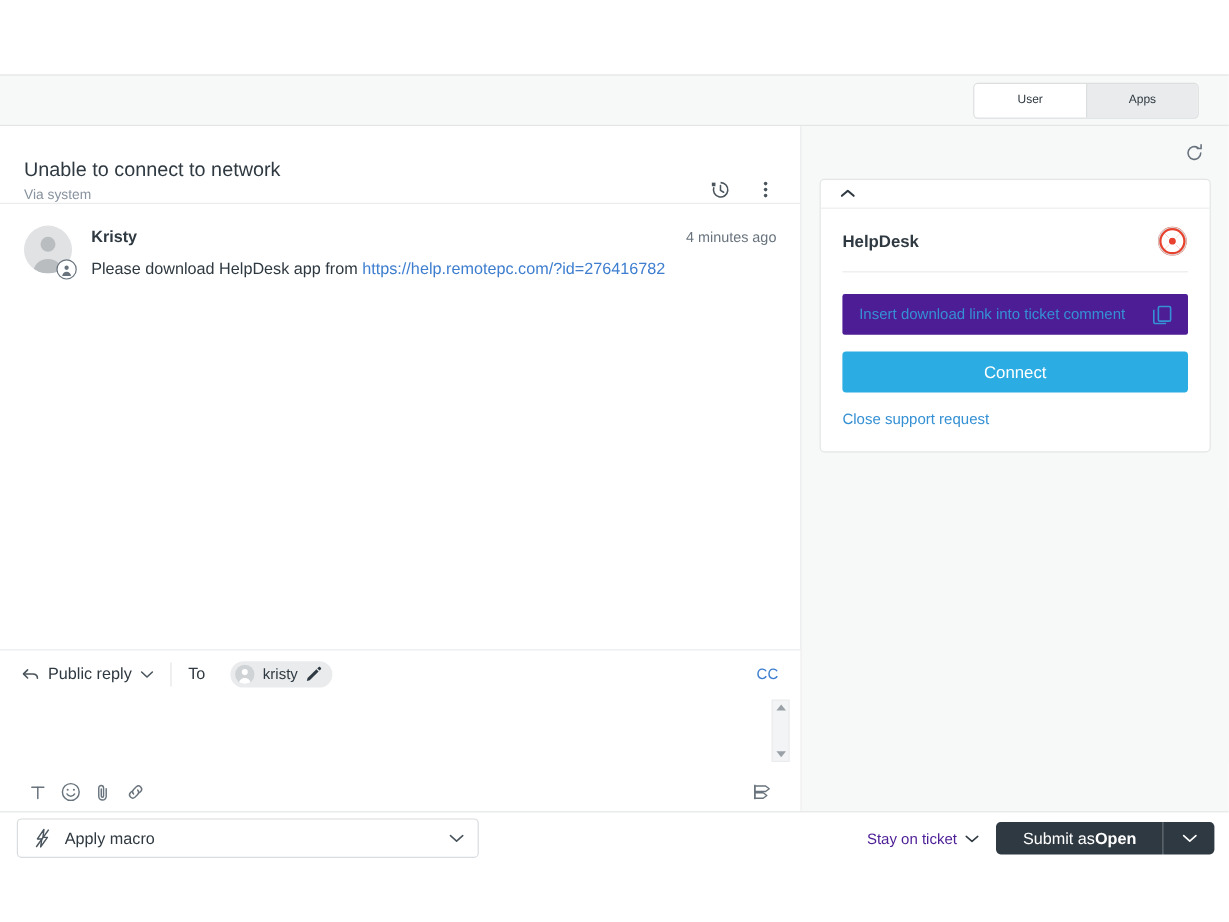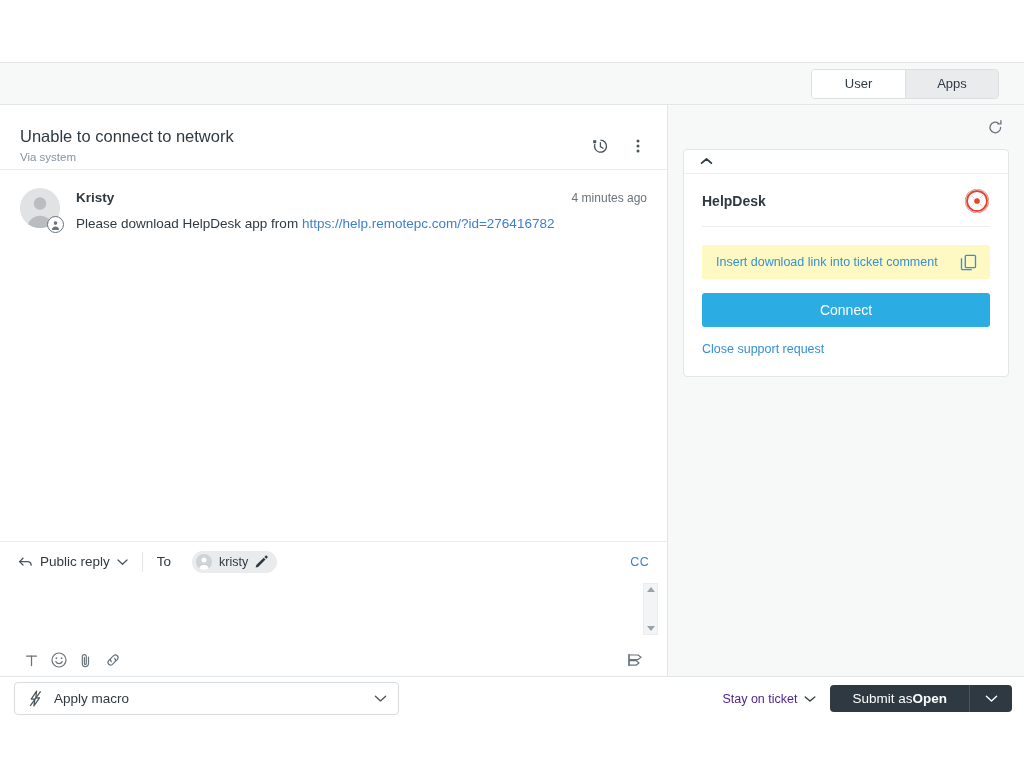--- a/index.html
+++ b/index.html
@@ -20,38 +20,38 @@
   .header-bar {
     position:absolute; left:0; top:62px; width:1024px; height:43px;
     background:#f7f8f8;
     border-top:1px solid #e3e5e6; border-bottom:1px solid #e3e5e6;
     display:flex; align-items:center; justify-content:flex-end;
     padding-right:25px;
   }
   .seg-group { display:flex; border:1px solid #dcdee0; border-radius:4px; overflow:hidden; height:30px; }
   .seg {
     display:flex; align-items:center; justify-content:center;
-    width:93px; height:28px; font-size:13px; color:#2f3941;
+    width:93px; height:28px; font-size:10px; color:#2f3941;
     background:#ffffff; cursor:pointer; user-select:none;
   }
   .seg + .seg { border-left:1px solid #dcdee0; }
   .seg.active { background:#e9ebed; }
 
   
   .main { position:absolute; left:0; top:105px; width:1024px; height:571px; display:flex; }
   .left-col {
     width:668px; height:571px; background:#ffffff;
     border-right:1px solid #e3e5e6; display:flex; flex-direction:column;
   }
   .right-col { width:356px; height:571px; background:#f7f8f8; position:relative; }
 
   
   .ticket-head {
     height:65px; border-bottom:1px solid #e9ebed;
-    padding:14px 18px 0 20px; display:flex; align-items:center;
+    padding:14px 18px 0 20px; display:flex; align-items:flex-end;
   }
   .ticket-head-text { flex:1; }
   .ticket-title { font-size:16.5px; color:#2f3941; line-height:20px; font-weight:400; }
   .ticket-sub { font-size:11.5px; color:#87929d; margin-top:5px; }
   .ticket-head-actions { display:flex; align-items:center; gap:16px; padding-top:4px; }
   .hicon { width:22px; height:22px; cursor:pointer; color:#49545c; display:flex; align-items:center; justify-content:center; }
 
   
   .convo { flex:1; padding:18px 20px 0 20px; overflow:hidden; }
   .msg { display:flex; }
@@ -105,21 +105,21 @@
   .right-top { height:44px; display:flex; align-items:center; justify-content:flex-end; padding-right:18px; }
   .app-card {
     margin:0 15px 0 15px; background:#ffffff;
     border:1px solid #e3e5e6; border-radius:4px;
   }
   .app-collapse { height:24px; display:flex; align-items:center; padding-left:16px; border-bottom:1px solid #eceef0; cursor:pointer; }
   .app-inner { padding:14px 18px 20px 18px; }
   .app-title-row { display:flex; align-items:center; padding-bottom:12px; border-bottom:1px solid #ebeced; }
   .app-title { font-size:14px; font-weight:bold; color:#2f3941; flex:1; }
   .insert-row {
-    margin-top:18px; background:#fef9c3; height:34px; border-radius:2px;
+    margin-top:18px; background:#4c1d95; height:34px; border-radius:2px;
     display:flex; align-items:center; padding:0 12px 0 14px; cursor:pointer;
   }
   .insert-text { flex:1; font-size:12.5px; color:#3590d4; }
   .connect-btn {
     margin-top:14px; height:34px; border-radius:3px;
     display:flex; align-items:center; justify-content:center;
     color:#ffffff; font-size:14px; cursor:pointer;
   }
   .close-req { margin-top:15px; text-align:left; font-size:12.5px; color:#3590d4; cursor:pointer; }
 

